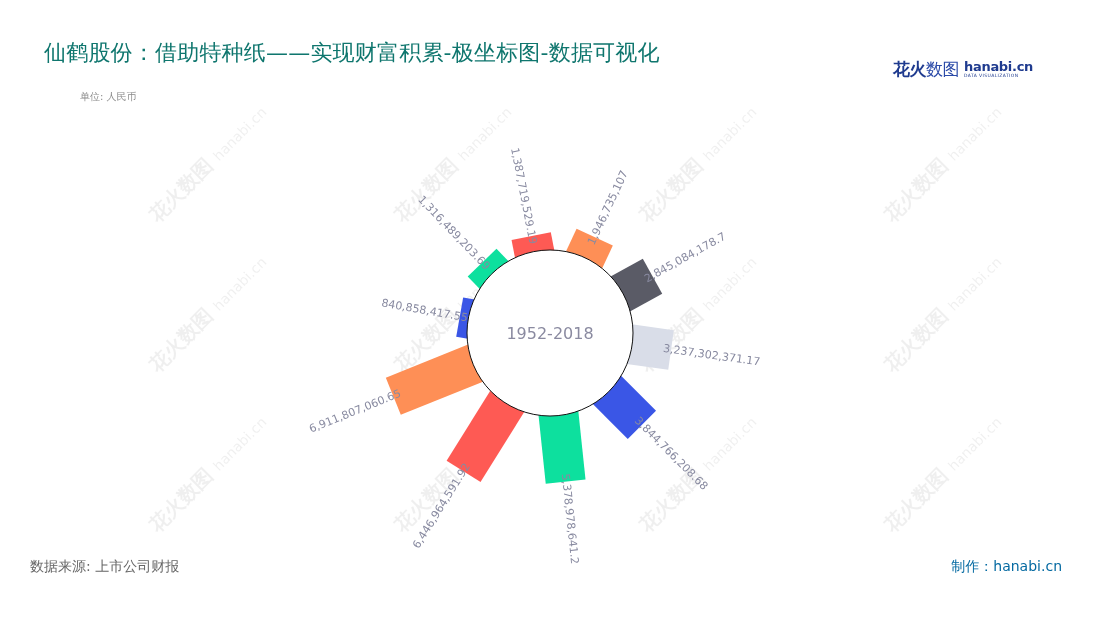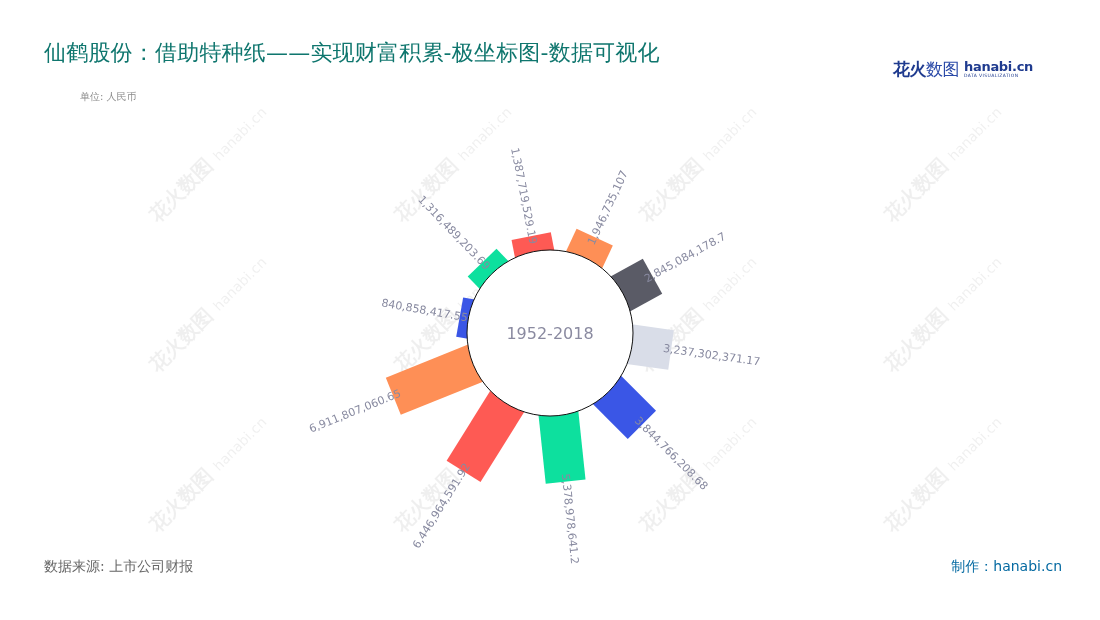--- a/index.html
+++ b/index.html
@@ -8,21 +8,21 @@
   .title { position: absolute; left: 44px; top: 38px; font-size: 22px; color: #0f766e;
            letter-spacing: 0.2px; white-space: nowrap; }
   .unit { position: absolute; left: 56px; top: 88px; width: 70px; font-size: 10px; color: #8a8a8a;
           line-height: 18px; margin-left: 24px; }
   .logo { position: absolute; left: 893px; top: 58px; display: flex; align-items: center; gap: 5px; }
   .logo-cn { font-size: 17px; font-weight: bold; color: #1f3b8f; letter-spacing: -0.5px; }
   .logo-cn .light { font-weight: normal; color: #2b4aa8; }
   .logo-en { display: flex; flex-direction: column; line-height: 1; }
   .logo-en .main { font-size: 13px; font-weight: bold; color: #1f3b8f; letter-spacing: -0.3px; }
   .logo-en .sub { font-size: 4.5px; color: #1f3b8f; letter-spacing: 0.4px; margin-top: 1px; }
-  .source { position: absolute; left: 44px; top: 558px; font-size: 14px; color: #666666; }
+  .source { position: absolute; left: 30px; top: 558px; font-size: 14px; color: #666666; }
   .maker { position: absolute; right: 38px; top: 558px; font-size: 14px; color: #0369a1; }
   #chart { position: absolute; left: 0; top: 0; }
   .wm { position: absolute; font-size: 20px; color: #000; opacity: 0.06; transform: rotate(-45deg);
         white-space: nowrap; font-weight: bold; pointer-events: none; }
   .wm small { font-size: 14px; font-weight: normal; }
 </style>
 </head>
 <body>
 
 <div class="title">仙鹤股份：借助特种纸——实现财富积累-极坐标图-数据可视化</div>

